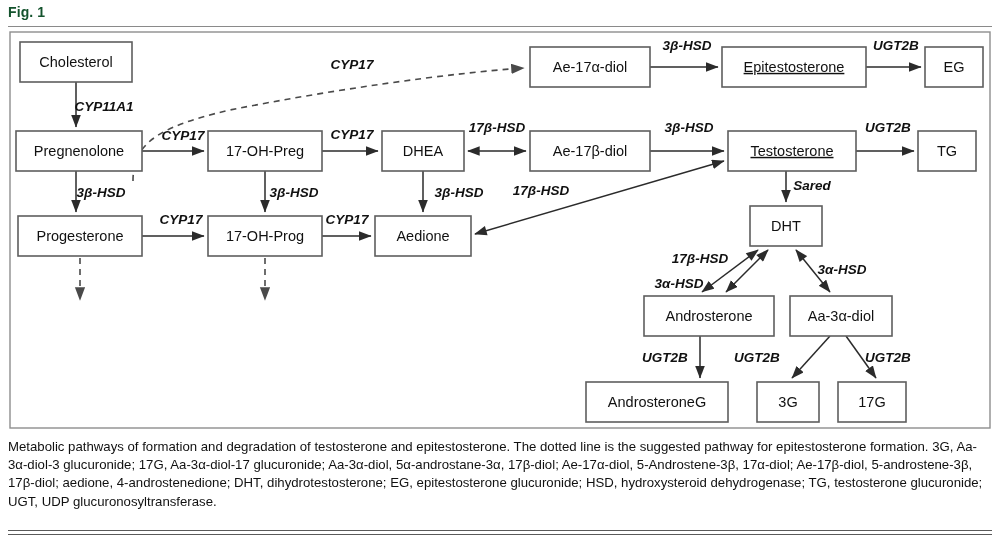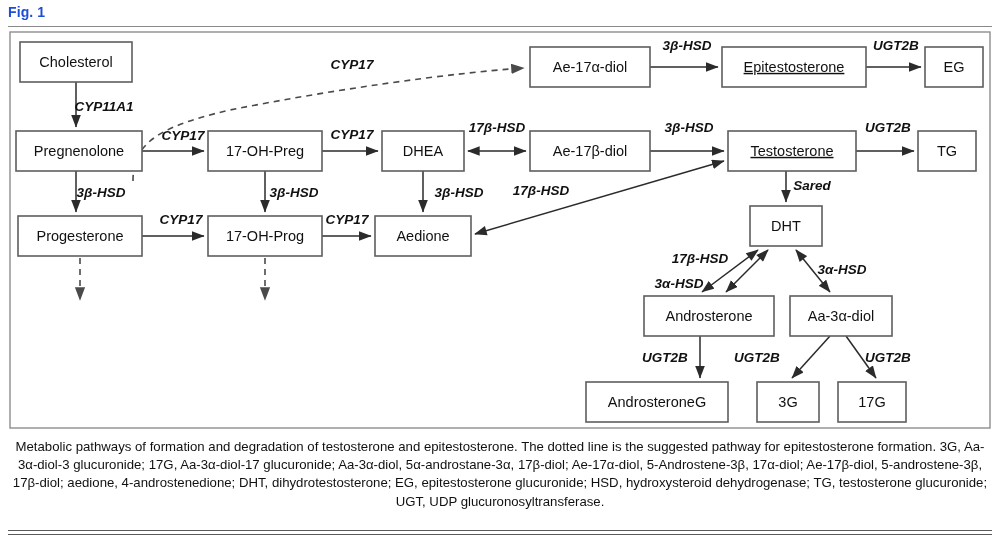--- a/index.html
+++ b/index.html
@@ -6,21 +6,21 @@
   body{
     width:1000px;height:541px;
     font-family:"Liberation Sans","DejaVu Sans",sans-serif;
     color:#1a1a1a;
     overflow:hidden;
   }
   #page{position:relative;width:1000px;height:541px;background:#fff;}
 
   .fig-label{
     position:absolute;left:8px;top:4px;
-    font-size:14px;font-weight:bold;color:#1d4ed8;
+    font-size:14px;font-weight:bold;color:#14532d;
     letter-spacing:0.1px;
   }
   .rule-top{
     position:absolute;left:8px;top:26px;width:984px;height:1px;
     background:#8a8a8a;
   }
   .rule-bottom{
     position:absolute;left:8px;top:530px;width:984px;height:3px;
     border-top:1px solid #5a5a5a;border-bottom:1px solid #5a5a5a;
     background:#fff;
@@ -42,21 +42,21 @@
     text-anchor:middle;dominant-baseline:middle;
   }
   .edge{stroke:#2b2b2b;stroke-width:1.5;fill:none;}
   .edge-dashed{stroke:#4a4a4a;stroke-width:1.6;fill:none;
     stroke-dasharray:6 5;stroke-linecap:butt;}
   .frame-rect{fill:none;stroke:#8e8e8e;stroke-width:1.4;}
 
   #caption{
     position:absolute;left:8px;top:438px;width:984px;
     font-size:13.2px;line-height:18.2px;color:#111;
-    text-align:center;
+    text-align:left;
   }
 </style>
 </head>
 <body>
 
 <div id="page">
 
   <div class="fig-label">Fig. 1</div>
   <div class="rule-top"></div>
 

